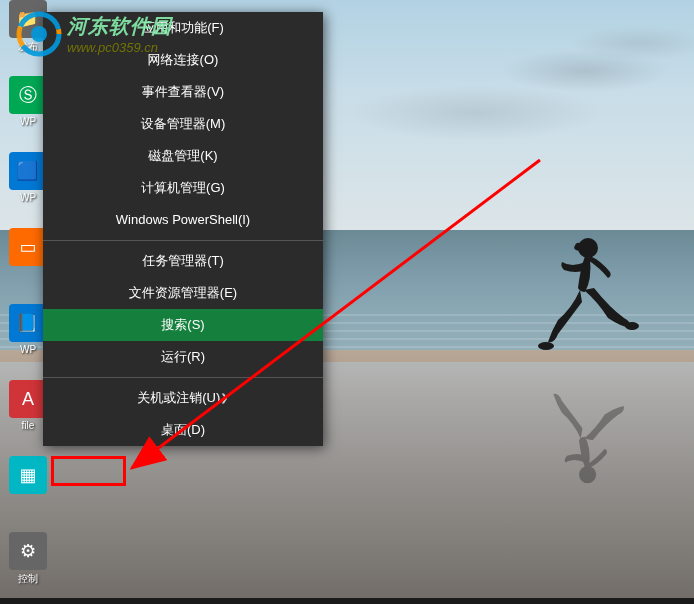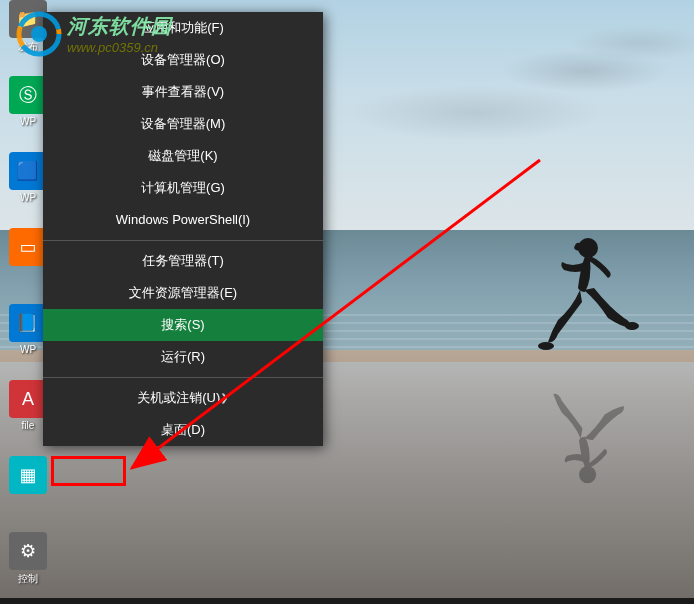--- a/index.html
+++ b/index.html
@@ -274,21 +274,21 @@
     <div class="ico ico-gray">⚙</div>
     <div class="label">控制</div>
   </div>
 </div>
 
 <div class="context-menu">
   <div class="menu-item">
       <span>应用和功能(F)</span>
     </div>
   <div class="menu-item">
-      <span>设备管理器(O)</span>
+      <span>网络连接(O)</span>
     </div>
   <div class="menu-item">
       <span>事件查看器(V)</span>
     </div>
   <div class="menu-item">
       <span>设备管理器(M)</span>
     </div>
   <div class="menu-item">
       <span>磁盘管理(K)</span>
     </div>

